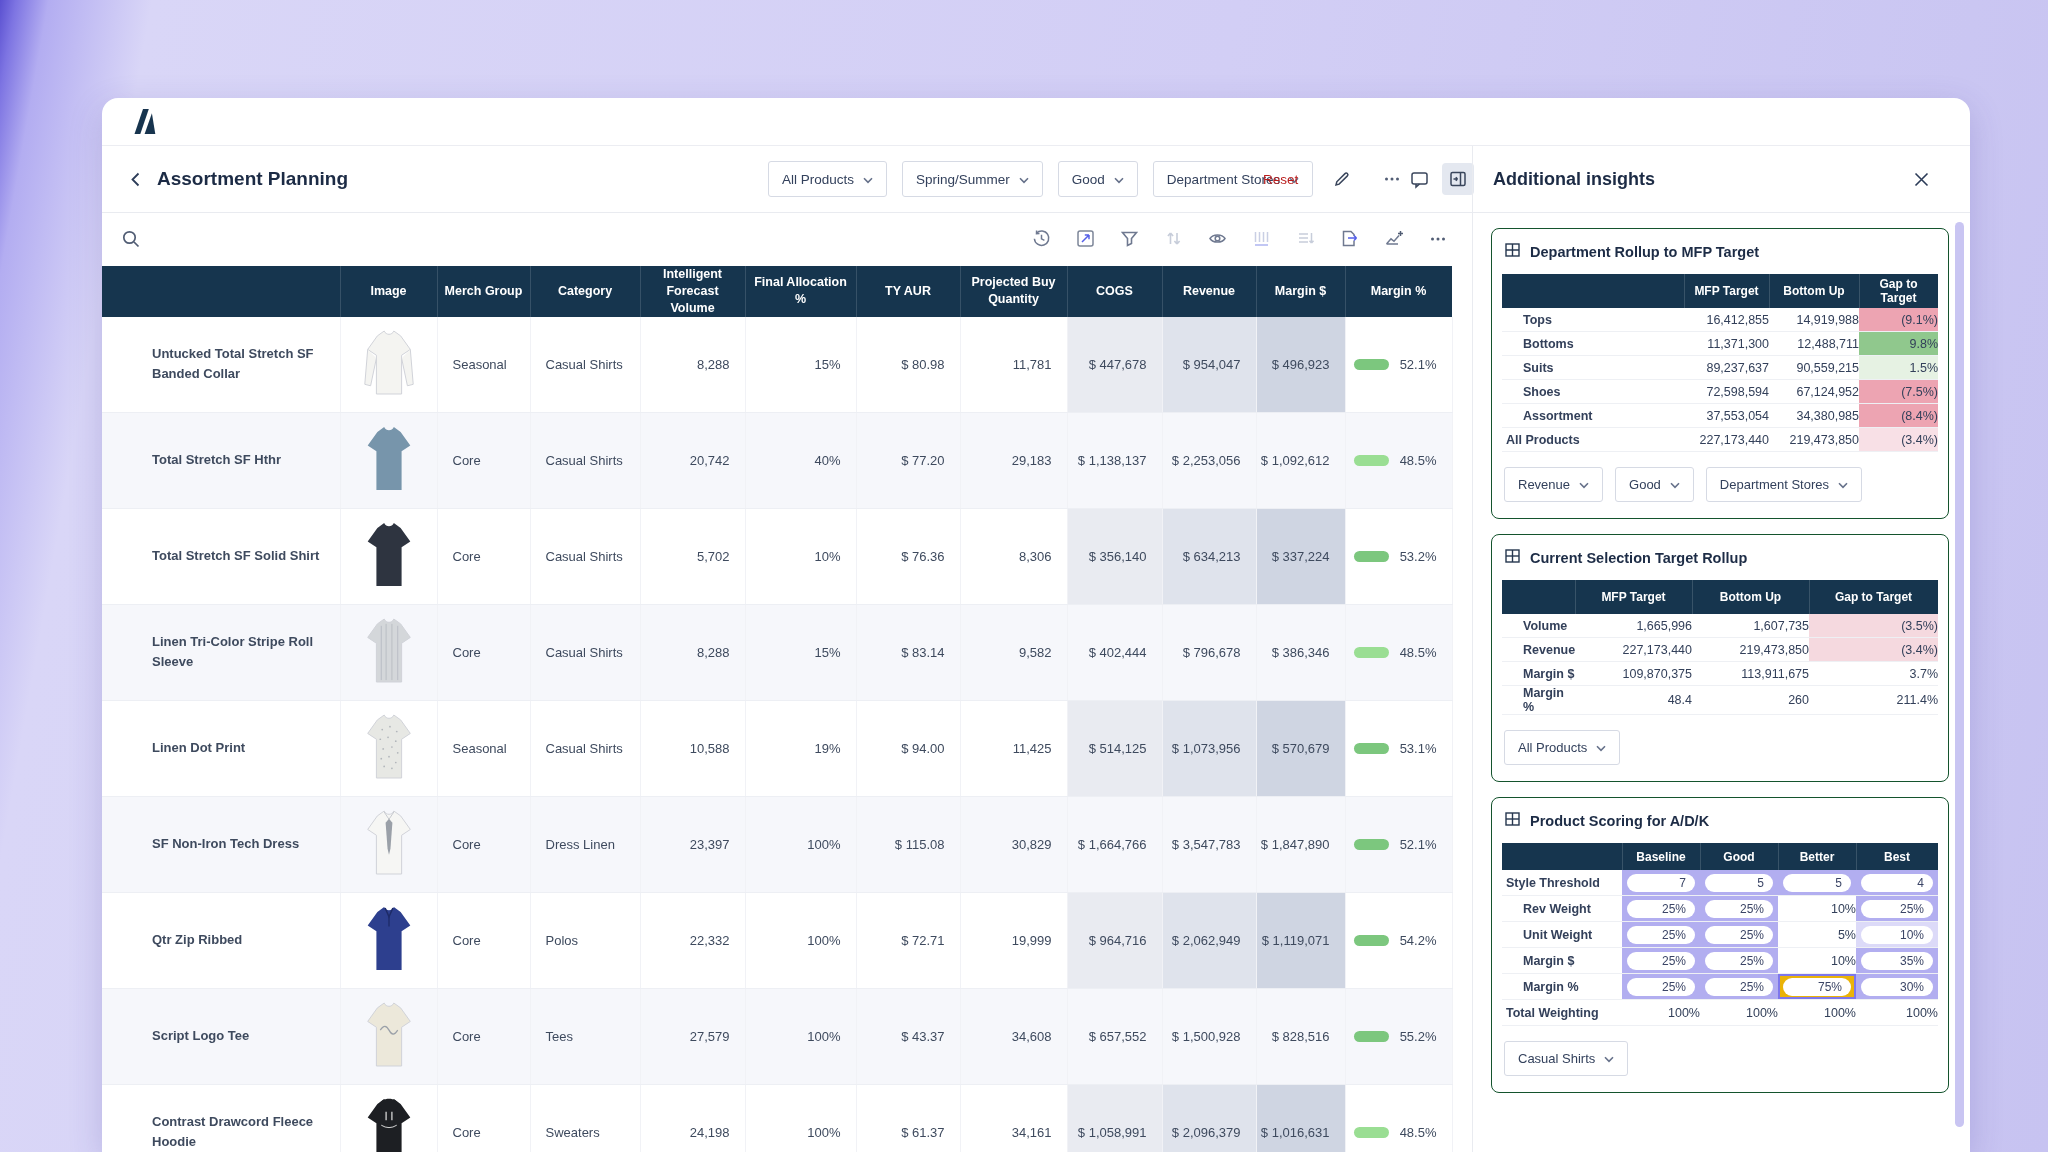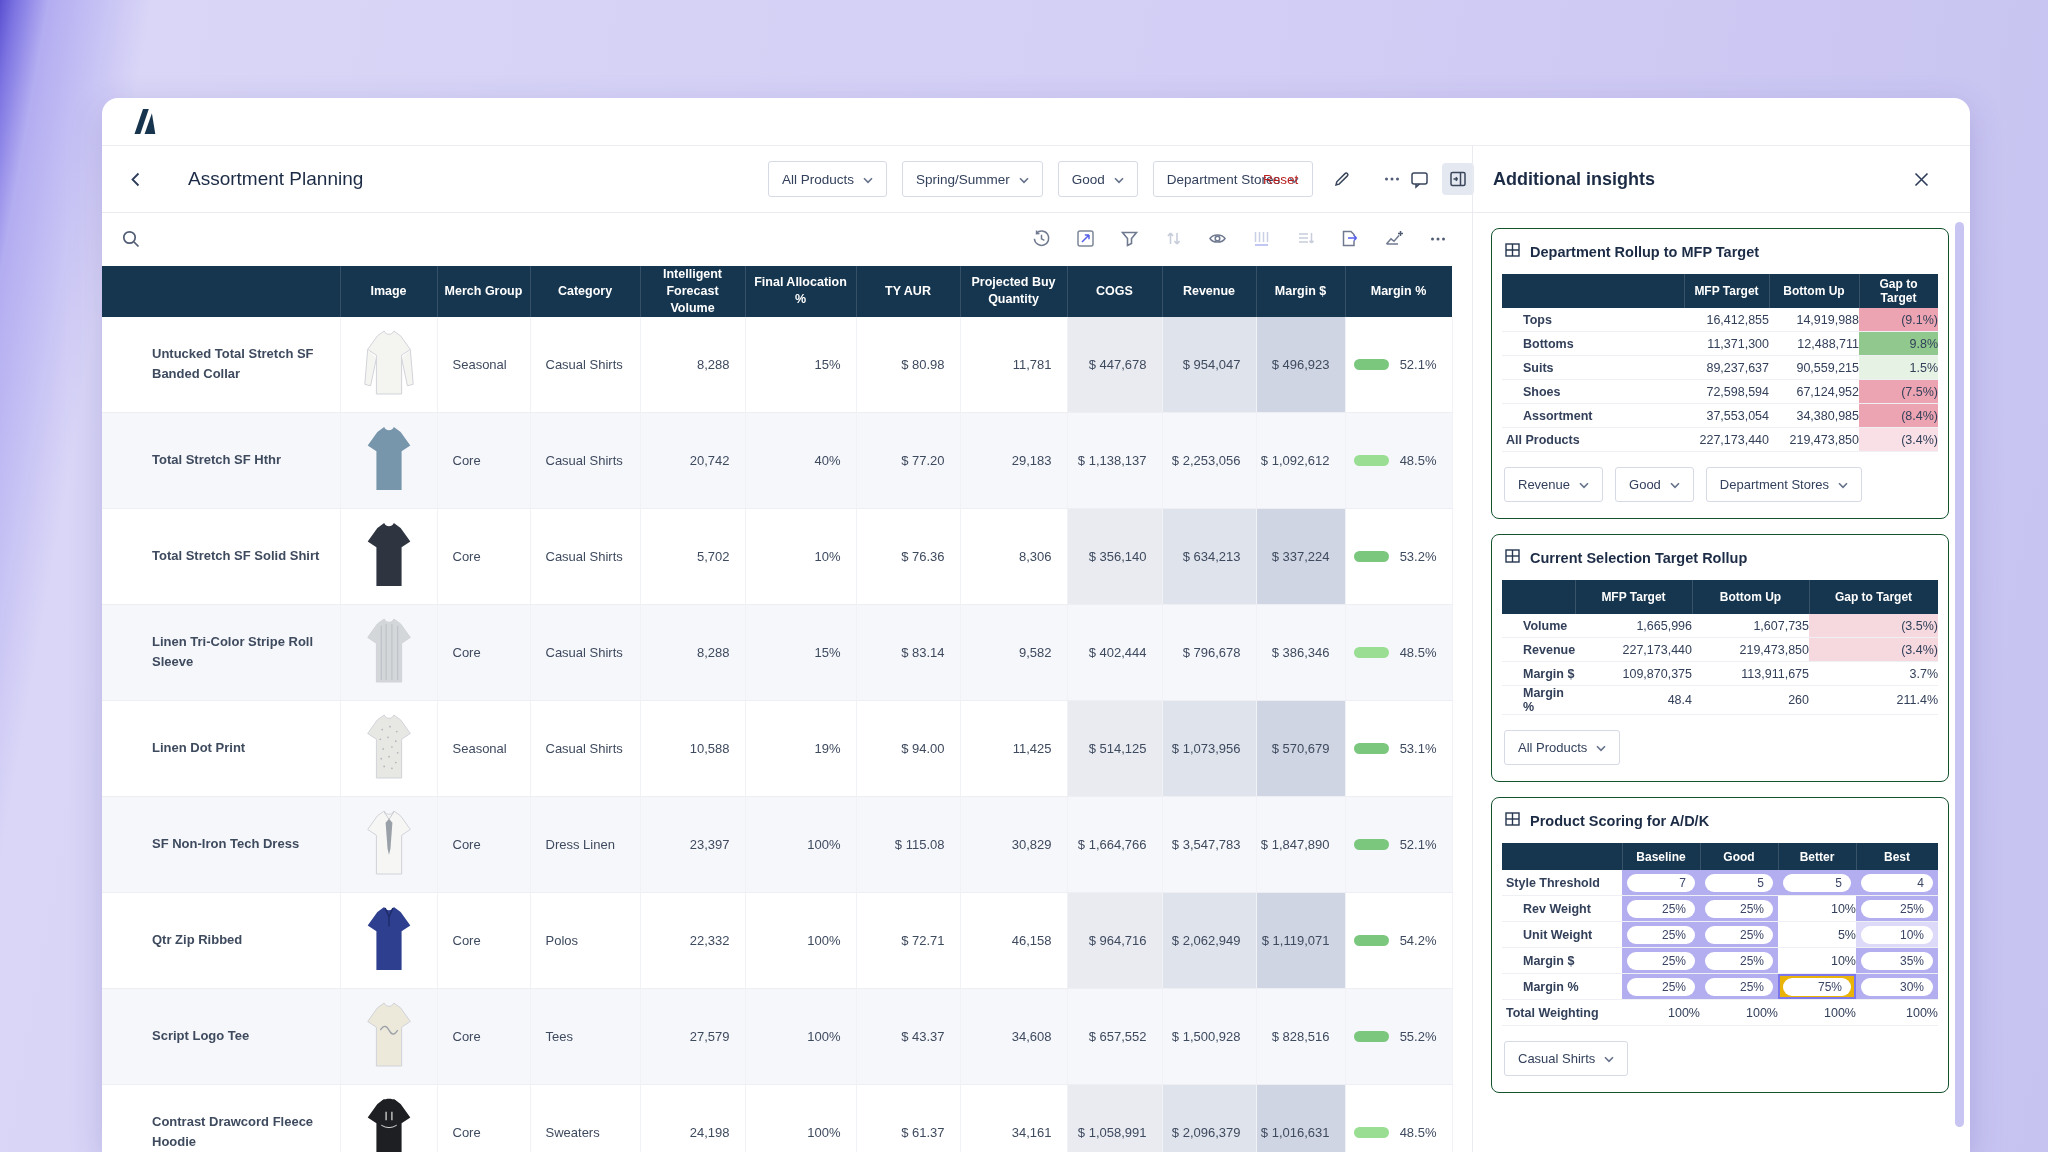--- a/index.html
+++ b/index.html
@@ -8,21 +8,21 @@
     font-family:"Liberation Sans", sans-serif;
     background:linear-gradient(100deg,#5a50d0 0px,#7d74e2 16px,#b3adf1 48px,#d9d6f7 150px,#d2cef5 55%,#c7c3f1 100%);
   }
   .app{position:absolute;left:102px;top:98px;width:1868px;height:1054px;background:#fff;
     border-radius:16px 16px 0 0;overflow:hidden;box-shadow:0 10px 34px rgba(60,50,150,.20);}
   
   .logo-bar{height:47px;border-bottom:1px solid #ecedf2;display:flex;align-items:center;padding-left:30px;}
   
   .app-header{position:relative;height:66px;border-bottom:1px solid #e9ebf0;}
   .header-left{position:absolute;left:26px;top:0;height:66px;display:flex;align-items:center;gap:14px;}
-  .page-title{font-size:19px;font-weight:normal;color:#1c2b45;margin-left:31px;}
+  .page-title{font-size:19px;font-weight:bold;color:#1c2b45;}
   .header-filters{position:absolute;left:666px;top:0;height:66px;display:flex;align-items:center;gap:15px;}
   .btn-dd{display:inline-flex;align-items:center;gap:9px;height:36px;padding:0 13px;border:1px solid #d6dae4;
     border-radius:3px;background:#fff;font-size:13.5px;color:#33415c;cursor:pointer;white-space:nowrap;
     font-family:"Liberation Sans", sans-serif;}
   .header-actions{position:absolute;left:1155px;top:0;height:66px;display:flex;align-items:center;gap:26px;}
   .reset-btn{font-size:13.5px;color:#b91c1c;background:none;border:none;cursor:pointer;font-family:"Liberation Sans", sans-serif;text-align:right;}
   .icon-btn{background:none;border:none;padding:3px;cursor:pointer;display:inline-flex;align-items:center;}
   .header-view-icons{position:absolute;left:1305px;top:0;height:66px;display:flex;align-items:center;gap:10px;}
   .icon-active{background:#e4e8f0;border-radius:4px;}
   
@@ -427,21 +427,21 @@
               <td class="img-cell"><svg width="62" height="74" viewBox="0 0 64 76">
                   <path d="M20,10 L27,5 C29,9.5 35,9.5 37,5 L44,10 L54,24 L45,30 L45,70 H19 V30 L10,24 Z" fill="#2d3f8e" stroke="none" stroke-width="1"></path>
                   <path d="M28,6 L32,15 L36,6" fill="none" stroke="#1d2a66" stroke-width="1.5"></path>
                   <line x1="32" y1="15" x2="32" y2="25" stroke="#1d2a66" stroke-width="1.3"></line>
                 </svg></td>
               <td class="merch-cell">Core</td>
               <td class="cat-cell">Polos</td>
               <td class="num">22,332</td>
               <td class="num">100%</td>
               <td class="num">$ 72.71</td>
-              <td class="num">46,158</td>
+              <td class="num">19,999</td>
               <td class="num c-cogs">$ 964,716</td>
               <td class="num c-rev">$ 2,062,949</td>
               <td class="num c-mgd">$ 1,119,071</td>
               <td class="">
                 <div class="mgp-wrap">
                   <span class="mgp-bar" style="background: rgb(124, 199, 126);"></span>
                   <span>54.2%</span>
                 </div>
               </td>
             </tr>

